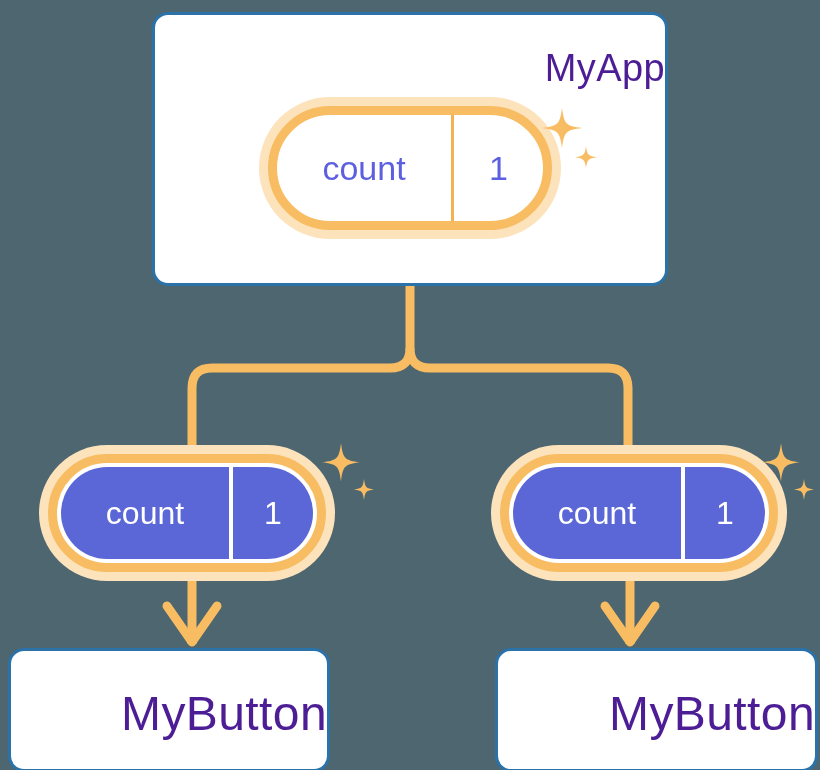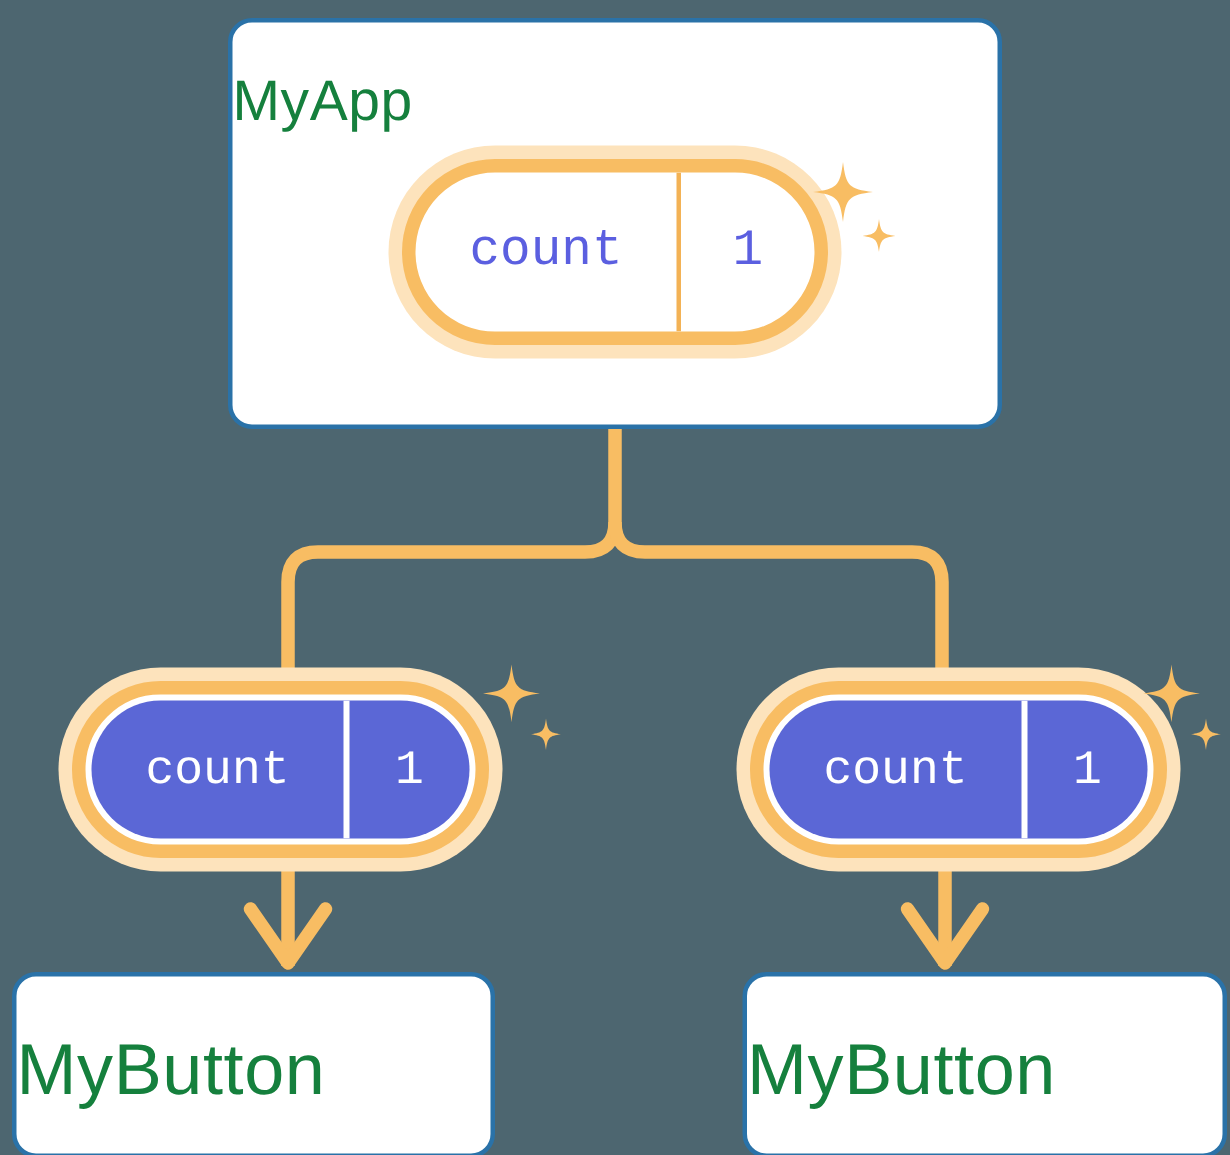--- a/index.html
+++ b/index.html
@@ -17,22 +17,22 @@
   
   .card{
     position:absolute;
     background:#ffffff;
     border:3px solid #2a72a8;
     border-radius:16px;
     box-sizing:border-box;
     z-index:3;
   }
   .card-title{
-    text-align:left;
-    color:#15803d;
+    text-align:right;
+    color:#4c1d95;
     font-weight:400;
     letter-spacing:.4px;
     white-space:nowrap;
   }
 
   #app-card{left:152px;top:12px;width:516px;height:274px;}
   #app-card .card-title{font-size:38px;margin-top:32px;}
 
   .btn-card{height:124px;}
   #btn-card-left{left:8px;top:648px;width:322px;}
@@ -48,21 +48,20 @@
     border-radius:999px;
     display:flex;
     align-items:stretch;
     overflow:hidden;
     
     box-shadow:0 0 0 9px #fde3bc;
   }
   .pill .seg{
     display:flex;align-items:center;justify-content:center;
     box-sizing:border-box;
-    font-family:Liberation Mono, monospace;
   }
   .pill .seg-key{flex:0 0 auto;}
   .pill .seg-val{flex:1 1 auto;}
 
   
   .pill.light{background:#ffffff;}
   .pill.light .seg{color:#5b5fe0;}
   .pill.light .seg-val{border-left:3px solid #f3b255;}
 
   

